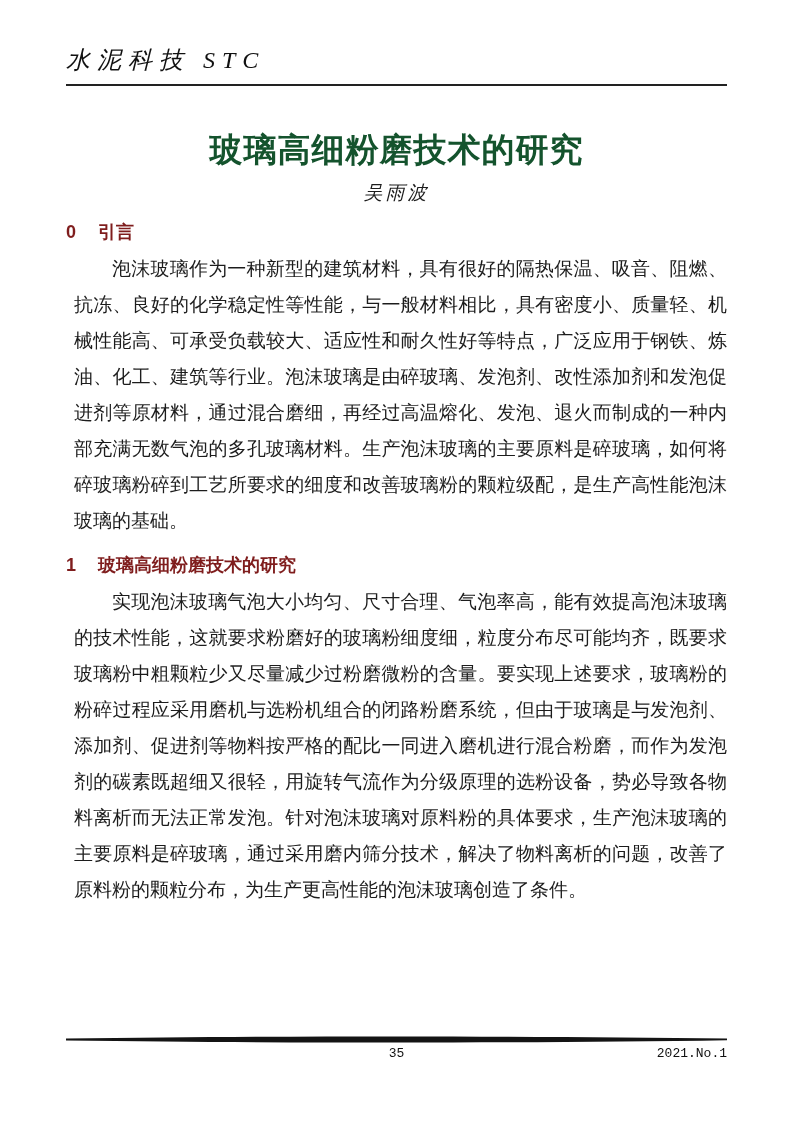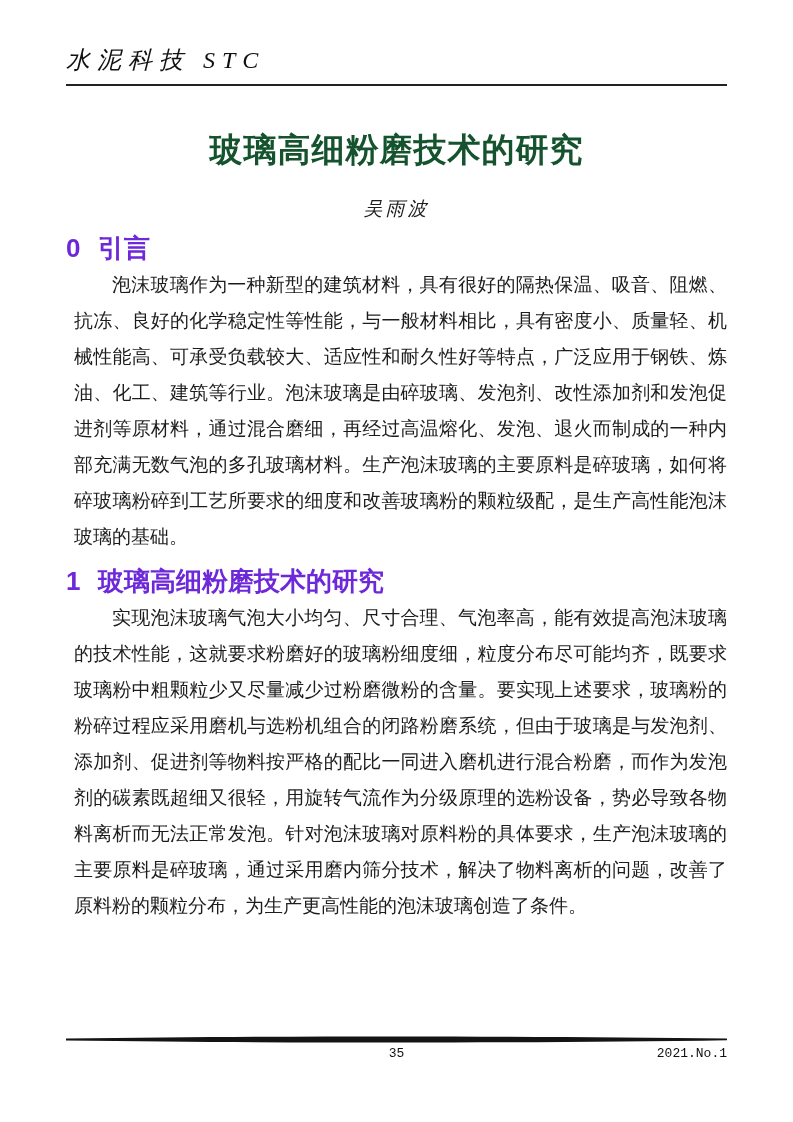--- a/index.html
+++ b/index.html
@@ -38,43 +38,43 @@
     margin: 42px 0 0 0;
     text-align: center;
     font-family: "Liberation Sans", "DejaVu Sans", sans-serif;
     font-weight: 700;
     font-size: 33px;
     line-height: 44px;
     letter-spacing: 1px;
     color: #14532d;
   }
   .author {
-    margin-top: 24px;
+    margin-top: 8px;
     text-align: center;
     font-size: 19px;
     line-height: 26px;
     font-style: italic;
     letter-spacing: 3px;
   }
   .affiliation {
     margin-top: 2px;
     text-align: center;
     font-size: 19px;
     line-height: 30px;
     font-style: italic;
     letter-spacing: 1px;
   }
   
   .section-heading {
     margin: 12px 0 5px 0;
     font-family: "Liberation Sans", "DejaVu Sans", sans-serif;
     font-weight: 700;
-    font-size: 26px;
+    font-size: 18px;
     line-height: 28px;
-    color: #6d28d9;
+    color: #7f1d1d;
   }
   .section-heading .sec-num {
     display: inline-block;
     min-width: 32px;
   }
   .body-para {
     margin: 1px 0 0 8px;
     font-size: 19px;
     line-height: 36px;
     text-align: justify;

